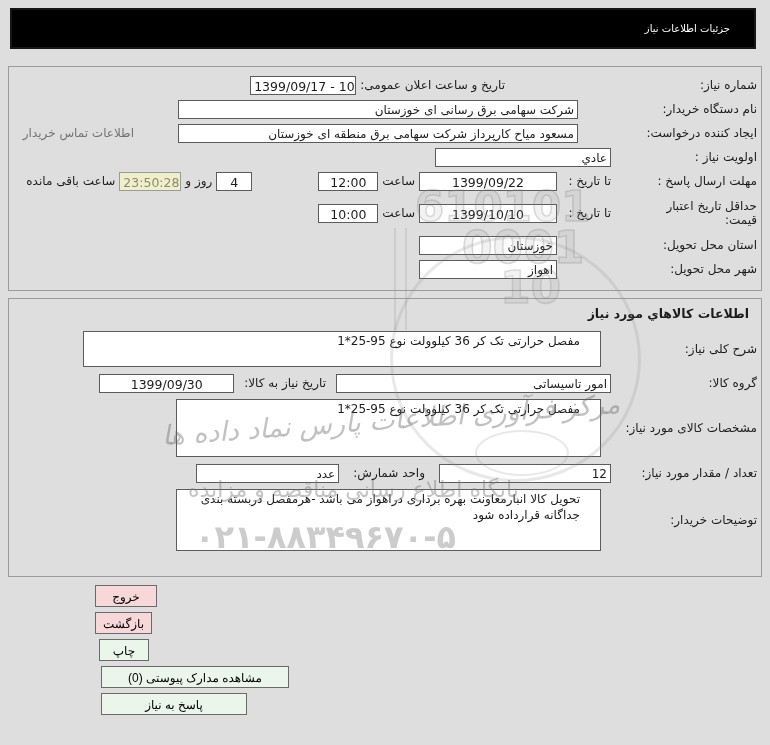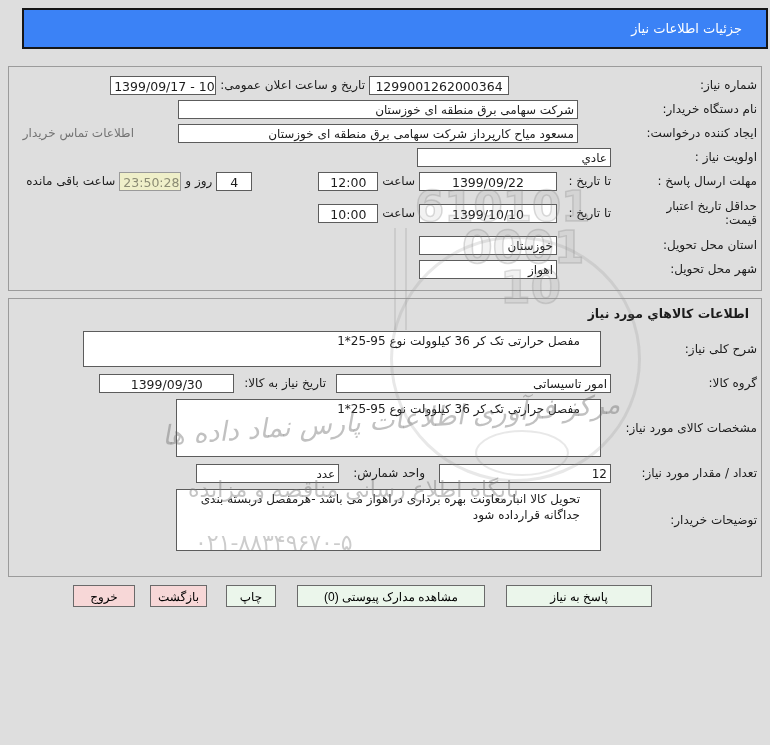--- a/index.html
+++ b/index.html
@@ -2,23 +2,23 @@
 <html lang="fa"><head>
 <meta charset="utf-8">
 <style>
   html,body{margin:0;padding:0}
   body{
     width:770px;height:745px;position:relative;overflow:hidden;
     background:#dedede;color:#1c1c1c;direction:rtl;
     font-family:"DejaVu Sans",sans-serif;font-size:12px;
   }
   .titlebar{
-    position:absolute;top:8px;left:22px;width:746px;height:41px;
-    box-sizing:border-box;border:2px solid #161616;background:#3b82f6;
-    color:#fff;display:flex;align-items:center;padding-right:24px;font-size:13px;
+    position:absolute;top:8px;left:10px;width:746px;height:41px;
+    box-sizing:border-box;border:2px solid #161616;background:#000000;
+    color:#fff;display:flex;align-items:center;padding-right:24px;font-size:10px;
   }
   .panel{
     position:absolute;right:8px;width:754px;box-sizing:border-box;
     border:1px solid #9b9b9b;padding:5px 4px;
   }
   #panel1{top:66px;height:225px}
   #panel2{top:298px;height:279px}
   .row{display:flex;align-items:center;margin:2px 0;min-height:22px}
   #panel2 .row{margin:5px 0}
   .lbl{width:146px;flex-shrink:0;padding-left:6px;box-sizing:border-box;text-align:right}
@@ -32,21 +32,21 @@
     background:#fff;border:1px solid #5c5c5c;padding:1px 20px;box-sizing:border-box;
     overflow:hidden;flex-shrink:0;line-height:16px;
   }
   .num{direction:ltr;text-align:center;font-size:12.5px}
   .cd{background:#efefc9;color:#8b8b74;border:1px solid #9a9a9a}
   .link{color:#737373;cursor:pointer;white-space:nowrap}
   .sp{flex-shrink:0;height:1px}
   .sec-title{font-weight:bold;margin:2px 8px 10px 0;font-size:12.5px}
   .btnbar{
     position:absolute;top:585px;left:0;width:770px;direction:ltr;
-    display:flex;padding-left:73px;box-sizing:border-box;gap:15px;
+    display:flex;padding-left:95px;box-sizing:border-box;gap:5px;flex-direction:column;
   }
   .btn{
     height:22px;line-height:20px;border:1px solid #6a6a6a;box-sizing:border-box;
     text-align:center;cursor:pointer;font-size:12px;flex-shrink:0;
   }
   .pink{background:#f7d7d7}
   .green{background:#ebf6eb}
   
   #wm{position:absolute;top:0;left:0;width:770px;height:745px;pointer-events:none;z-index:30}
   .wm{position:absolute;white-space:nowrap}
@@ -59,57 +59,56 @@
   .wm-circle{position:absolute;border:3px solid rgba(140,140,140,0.20);border-radius:50%}
   #wm-c1{left:390px;top:236px;width:245px;height:240px}
   #wm-c2{left:475px;top:430px;width:90px;height:42px;border-width:2px}
   #wm-lines{position:absolute;left:394px;top:228px;width:9px;height:102px;
     border-left:2px solid rgba(140,140,140,0.22);border-right:2px solid rgba(140,140,140,0.22)}
   #wm-brand{left:212px;top:389px;font-size:45px;font-weight:bold;direction:ltr;
     color:rgba(118,118,118,0.42)}
   #wm-calli{left:162px;top:420px;font-size:27px;font-style:italic;
     color:rgba(100,100,100,0.40);transform:rotate(-4deg);transform-origin:left center}
   #wm-line2{left:188px;top:477px;font-size:22px;font-weight:normal;color:rgba(125,125,125,0.45)}
-  #wm-phone{left:195px;top:530px;font-size:22px;font-weight:normal;direction:ltr;
+  #wm-phone{left:195px;top:518px;font-size:32px;font-weight:bold;direction:ltr;
     letter-spacing:4px;color:rgba(142,142,142,0.45)}
 </style>
 </head>
 <body>
 
 <div class="titlebar">
   <span>جزئیات اطلاعات نیاز</span>
 </div>
 
 <div class="panel" id="panel1">
 
   <div class="row">
     <div class="lbl">شماره نیاز:</div>
     <div class="sp" style="width:102px"></div>
-    <div class="box num" style="width:140px">1299001262000364</div>
     <div class="inline-lbl">تاریخ و ساعت اعلان عمومی:</div>
     <div class="box num" style="width:106px">1399/09/17 - 10:54</div>
   </div>
 
   <div class="row">
     <div class="lbl">نام دستگاه خریدار:</div>
     <div class="sp" style="width:33px"></div>
-    <div class="box" style="width:400px">شرکت سهامی برق منطقه ای خوزستان</div>
+    <div class="box" style="width:400px">شرکت سهامی برق رسانی ای خوزستان</div>
   </div>
 
   <div class="row">
     <div class="lbl">ایجاد کننده درخواست:</div>
     <div class="sp" style="width:33px"></div>
     <div class="box" style="width:400px">مسعود میاح کارپرداز شرکت سهامی برق منطقه ای خوزستان</div>
     <div class="sp" style="width:44px"></div>
     <a class="link">اطلاعات تماس خریدار</a>
   </div>
 
   <div class="row">
     <div class="lbl">اولویت نیاز :</div>
-    <div class="box" style="width:194px">عادي</div>
+    <div class="box" style="width:176px">عادي</div>
   </div>
 
   <div class="row">
     <div class="lbl">مهلت ارسال پاسخ :</div>
     <div class="inline-lbl" style="width:54px;padding:0">تا تاریخ :</div>
     <div class="box num" style="width:138px">1399/09/22</div>
     <div class="inline-lbl">ساعت</div>
     <div class="box num" style="width:60px">12:00</div>
     <div class="sp" style="width:66px"></div>
     <div class="box num" style="width:36px">4</div>

